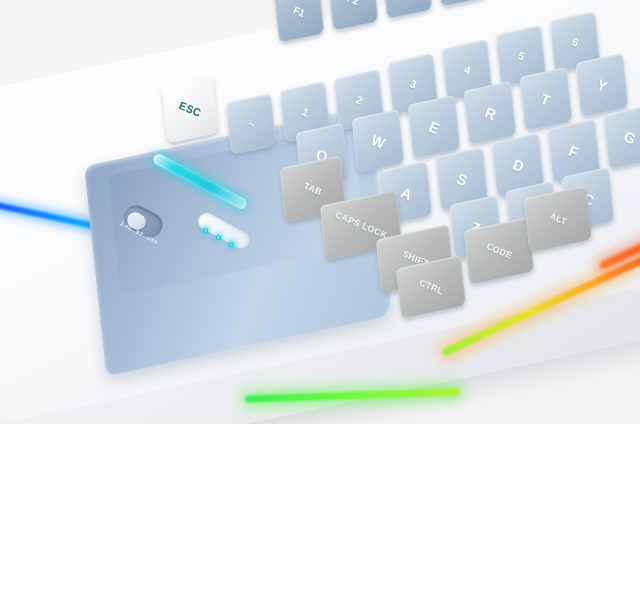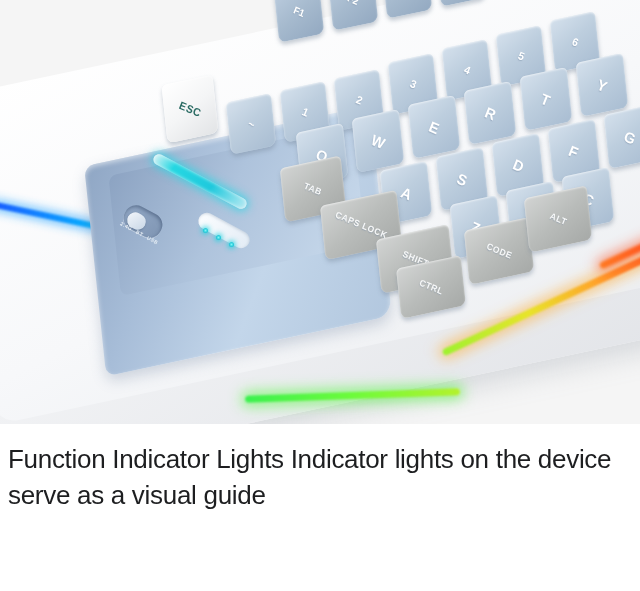--- a/index.html
+++ b/index.html
@@ -353,16 +353,15 @@
         </div>
         <div class="key gray" style="left:526px;top:192px;width:64px;height:54px;">
           <span class="lg" style="font-size:9px;letter-spacing:.6px;">ALT</span>
         </div>
 
       </div>
     </div>
   </div>
 
   <div class="caption">
-    <p class="body-copy">Function Indicator Lights Indicator lights on the device serve as a visual guide</p>
   </div>
 
 </div>
 
 </body></html>

